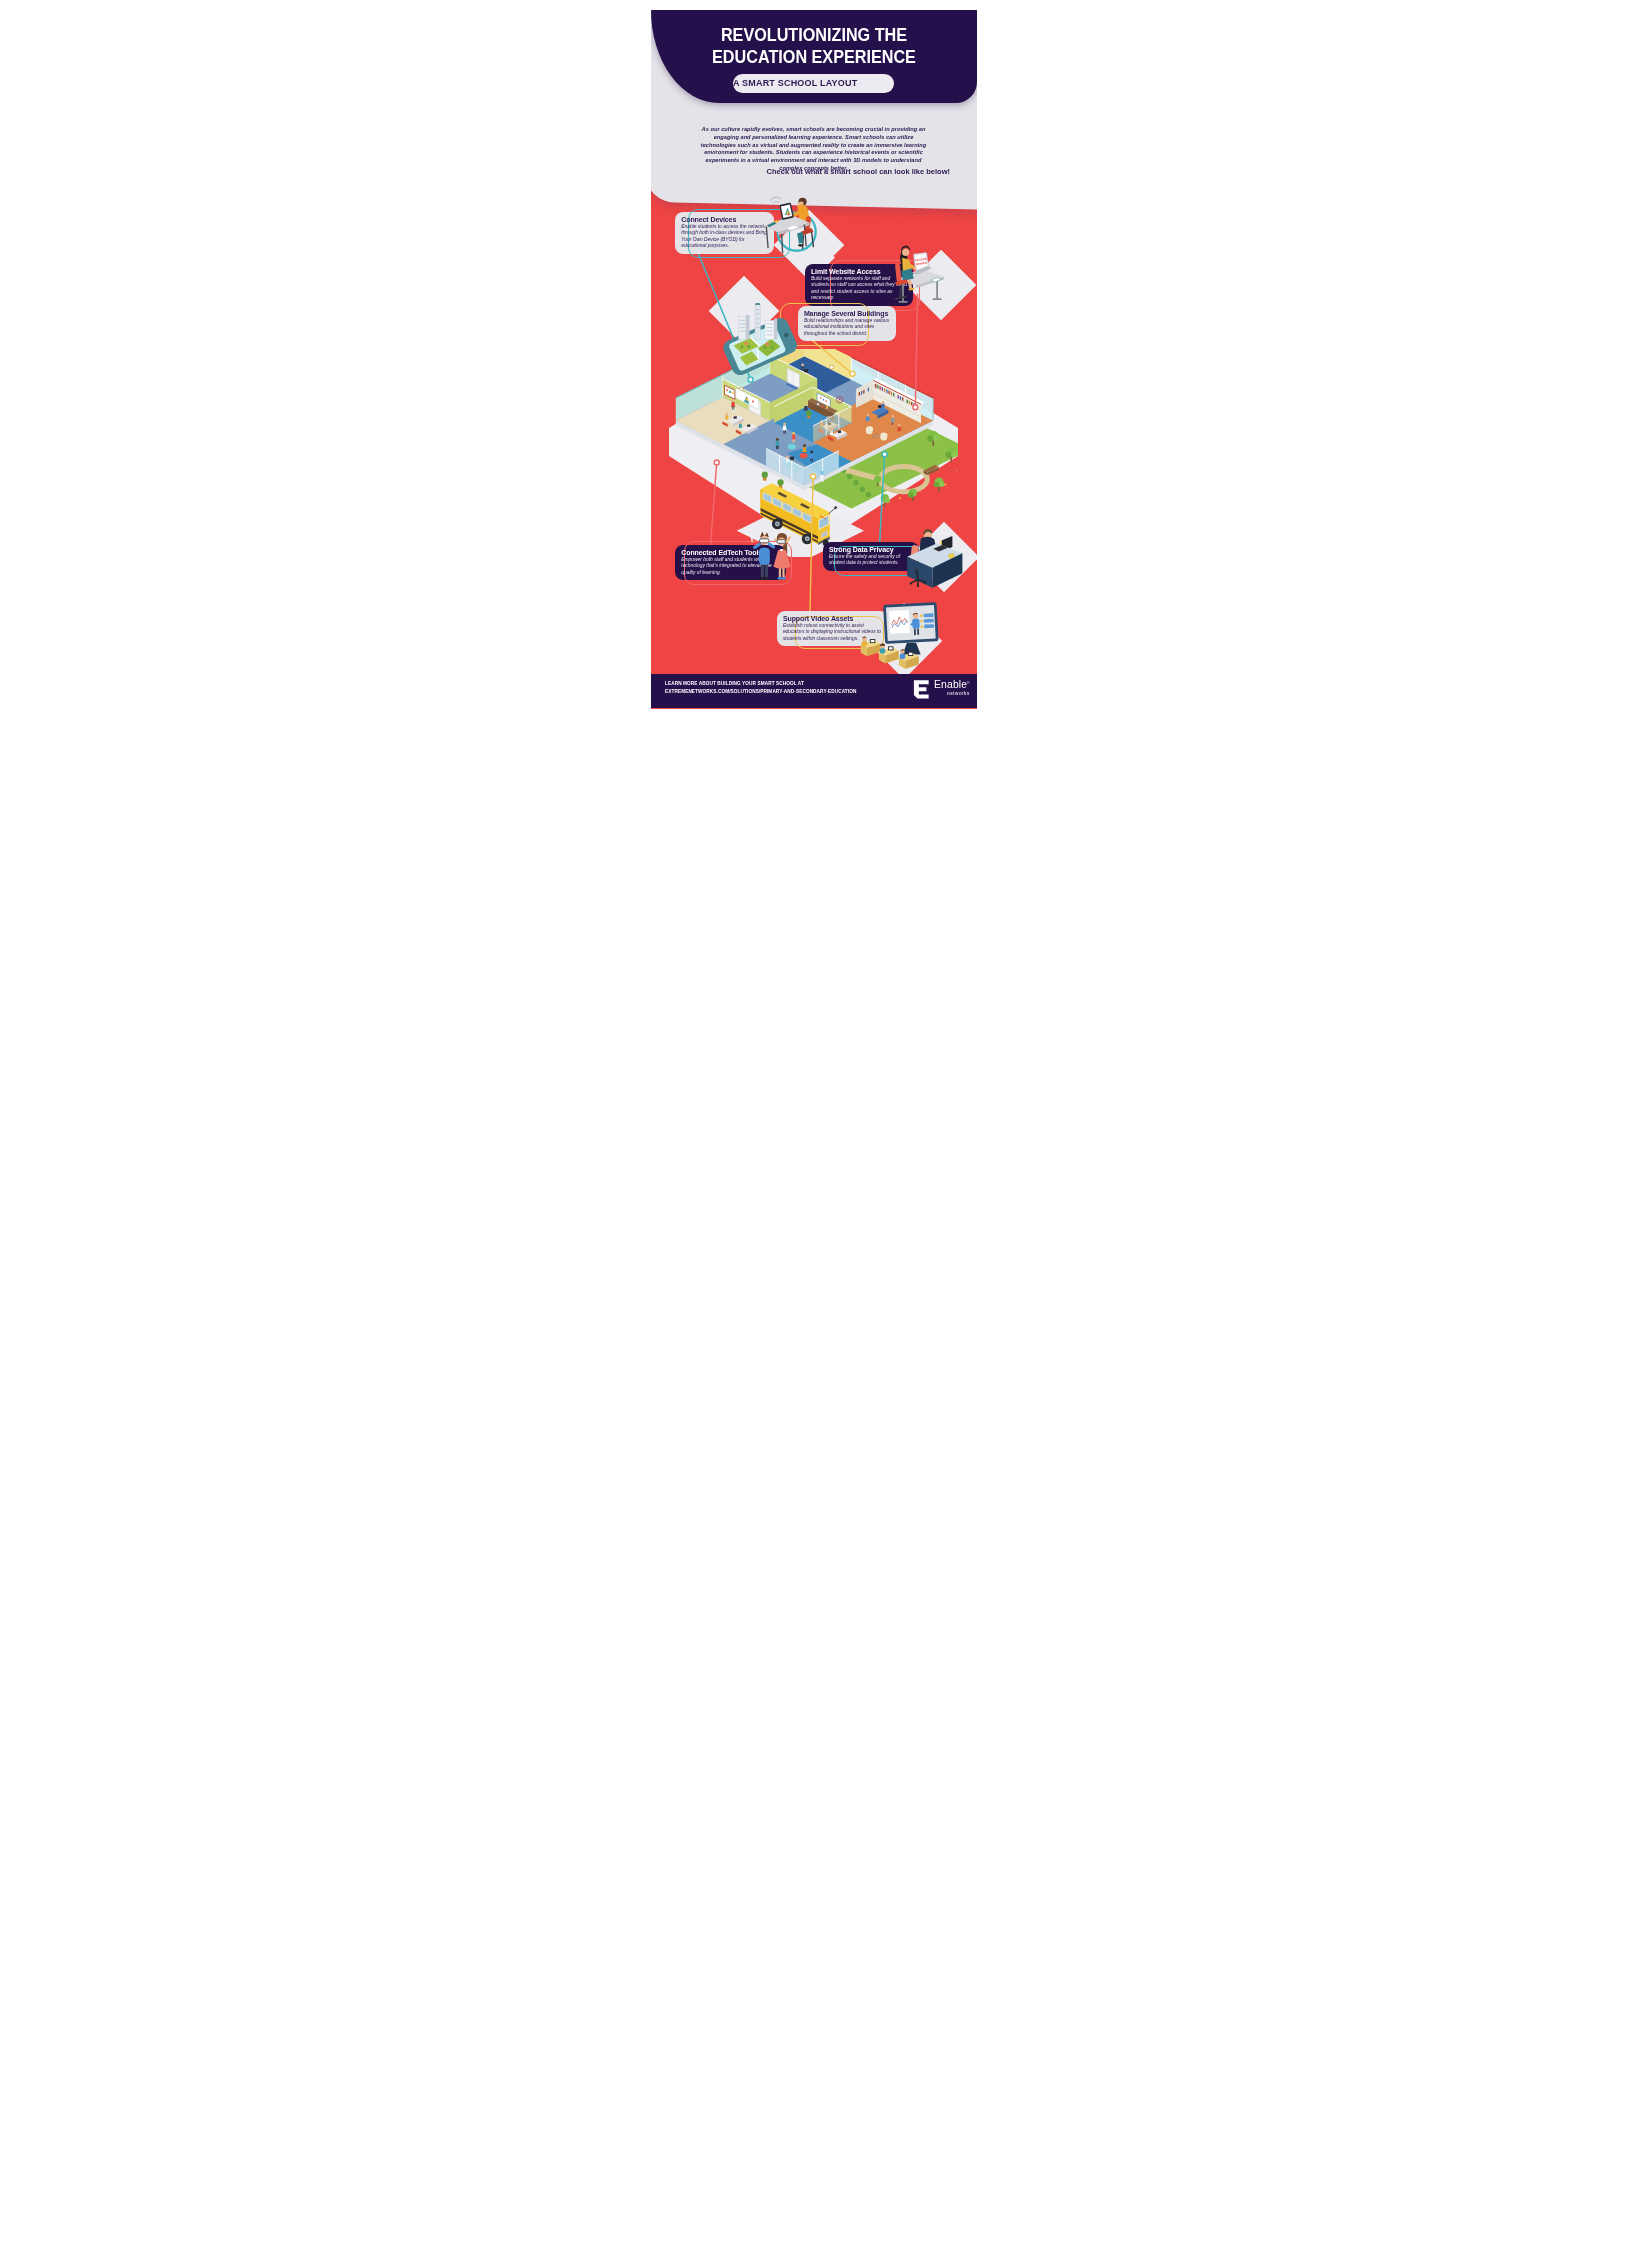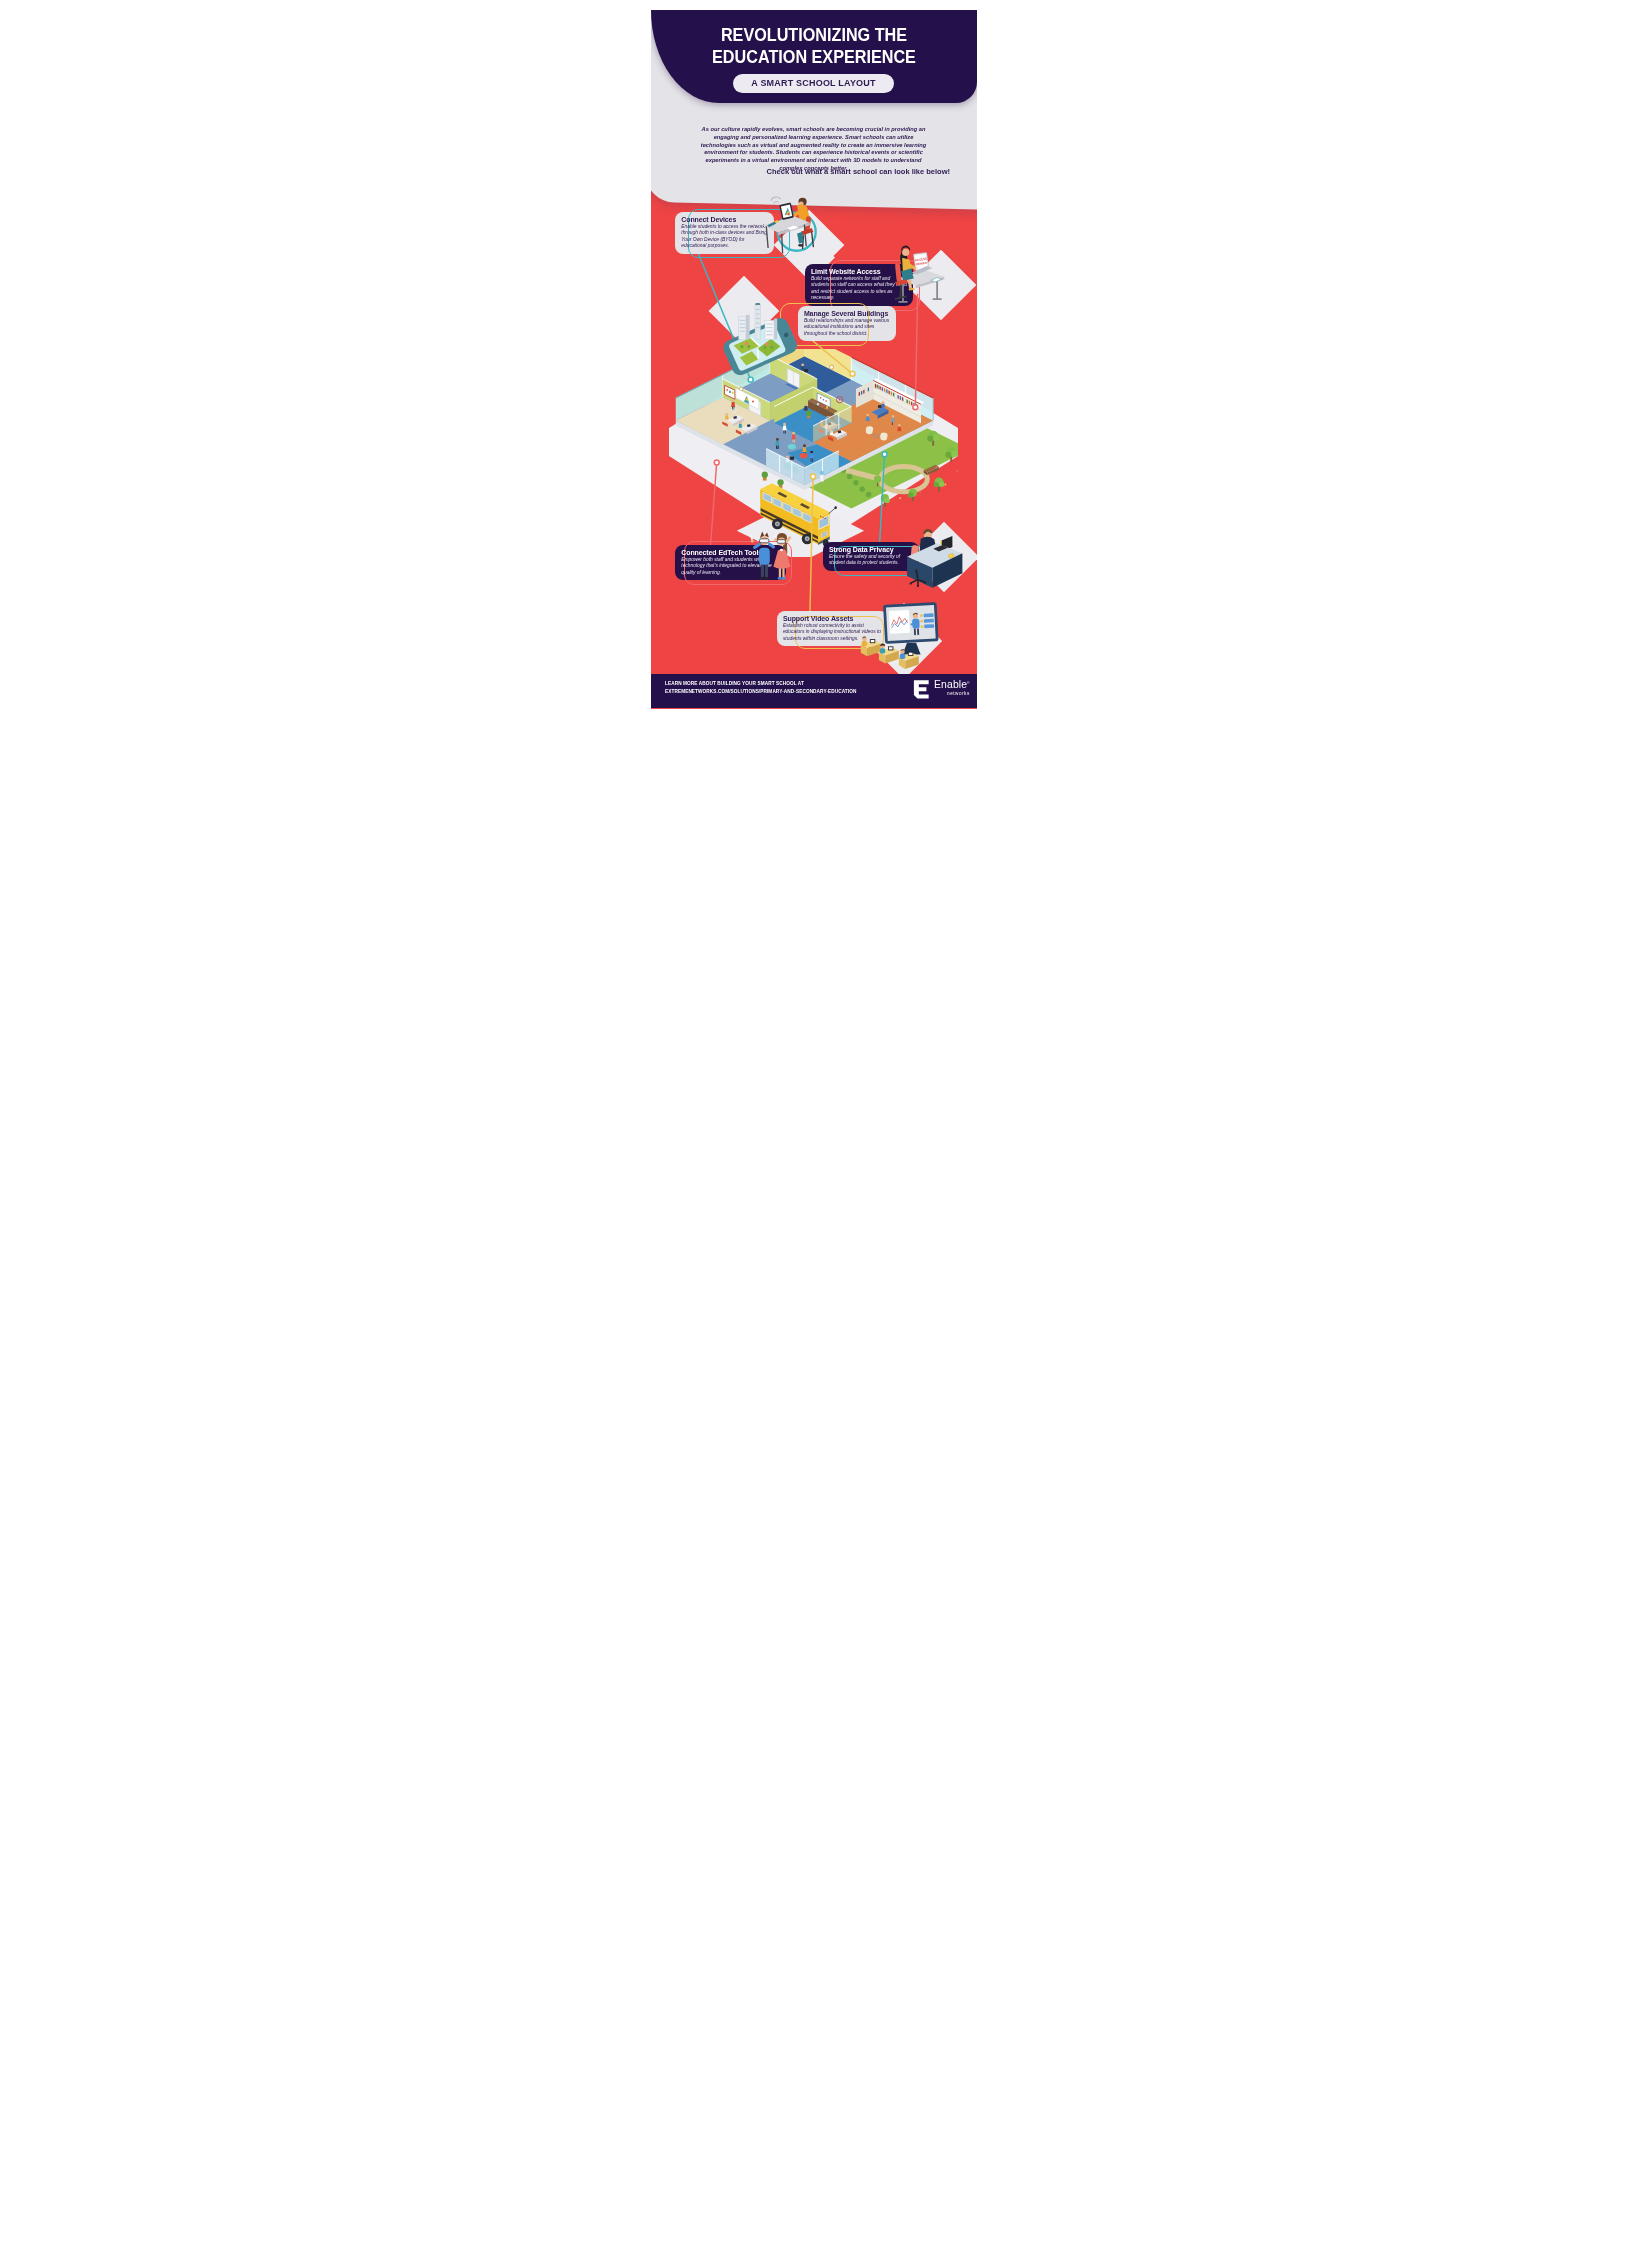--- a/index.html
+++ b/index.html
@@ -10,21 +10,21 @@
          border-radius:27px;transform:skewX(6deg) rotate(1.3deg);z-index:1;
          box-shadow:0 4.5px 8.1px rgba(60,50,90,.18);}
   .hdr{position:absolute;left:0;top:0;right:0;height:93px;background:#24104a;z-index:2;
        border-radius:0 0 21px 0;border-bottom-left-radius:68px 93px;
        filter:drop-shadow(0 2.7px 3.6px rgba(40,20,70,.35));}
   .title{position:absolute;top:15.4px;left:0;right:0;z-index:3;text-align:center;color:#fff;
          font-size:17.6px;font-weight:800;line-height:1.2;letter-spacing:0;
          transform:scaleX(.92);}
   .pill{position:absolute;top:64px;left:82px;width:161px;height:18.5px;background:#edebf1;z-index:3;
         border-radius:9.5px;color:#2d1a52;font-weight:800;font-size:9px;line-height:18.5px;
-        text-align:center;letter-spacing:0.2px;}
+        text-align:left;letter-spacing:0.2px;}
   .intro{position:absolute;top:116px;left:47px;width:231px;z-index:3;text-align:center;
          font-style:italic;font-weight:600;font-size:5.7px;line-height:1.36;color:#2d1a52;}
   .cta{position:absolute;top:157px;left:27px;right:27px;z-index:3;text-align:right;
        font-weight:800;font-size:7.5px;color:#2d1a52;}
   
   .dia{position:absolute;background:#ececf0;transform:rotate(45deg);z-index:1;}
   
   .card{position:absolute;border-radius:8.1px;padding:4.1px 5.9px;box-sizing:border-box;z-index:4;}
   .card h3{margin:0 0 0.9px 0;font-size:7px;font-weight:800;letter-spacing:-0.1px;}
   .card p{margin:0;font-style:italic;font-size:4.9px;line-height:1.3;font-weight:500;}

